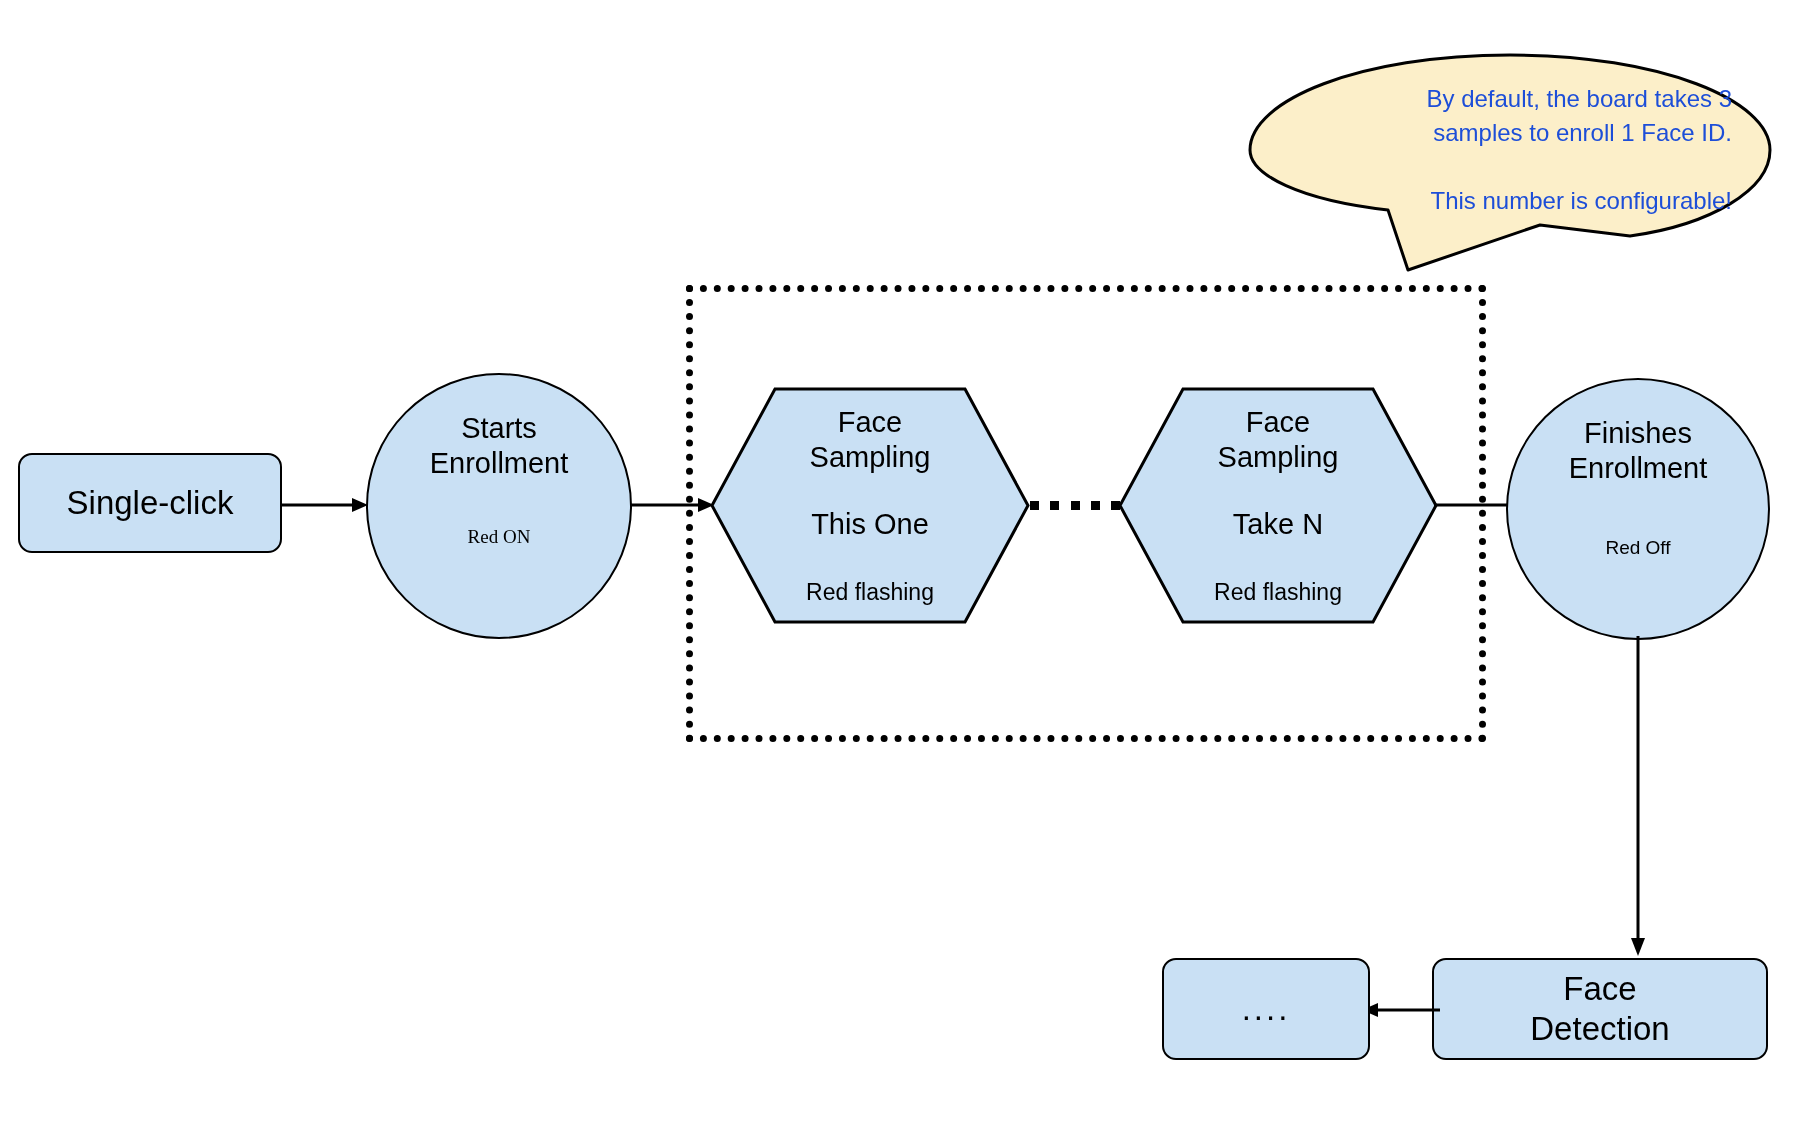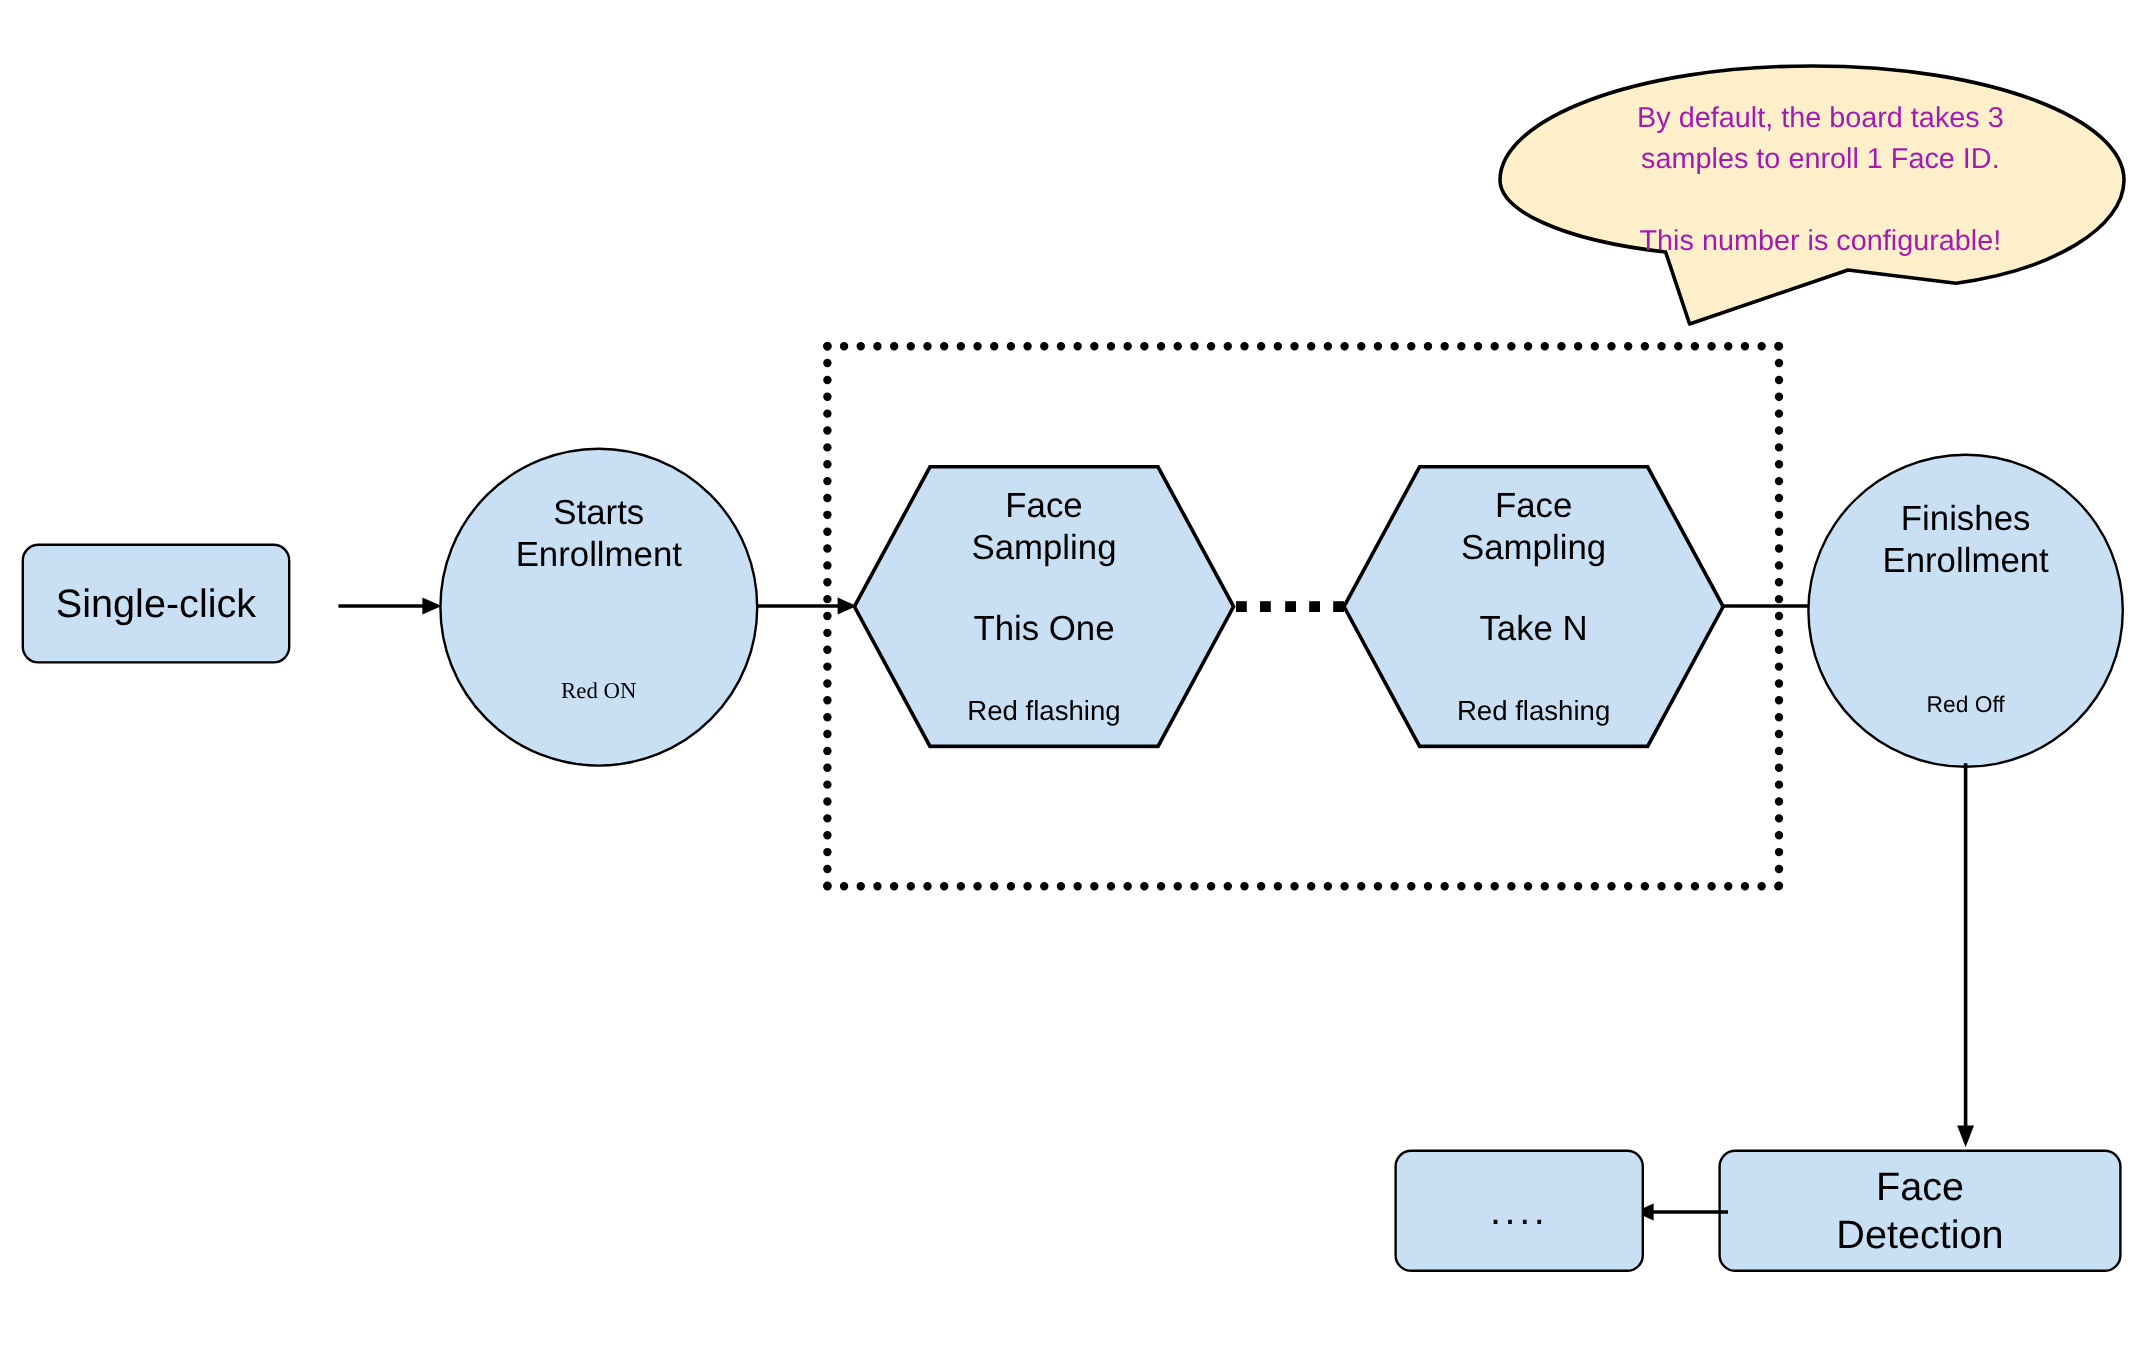--- a/index.html
+++ b/index.html
@@ -41,21 +41,20 @@
   }
   
   .circle {
     background: #c9e0f4;
     border: 2px solid #000000;
     border-radius: 50%;
     display: flex;
     flex-direction: column;
     align-items: center;
     text-align: center;
-    gap: 40px;
   }
   .circle .main {
     font-size: 29px;
     line-height: 1.22;
     white-space: pre-line;
   }
   .circle .sub {
     font-size: 19px;
     line-height: 1.2;
   }
@@ -126,32 +125,32 @@
     position: absolute;
     left: 0;
     top: 0;
     display: block;
   }
   .callout .ctext {
     position: absolute;
     font-size: 24px;
     line-height: 1.42;
     white-space: pre-line;
-    text-align: center;
-    color: #a21caf;
+    text-align: right;
+    color: #1d4ed8;
   }
 </style>
 </head>
 <body>
 
 <div id="canvas">
 
   <div class="dotted-box" style="left:686px; top:285px; width:786px; height:443px;"></div>
 
-  <div class="node rrect" style="left:18px; top:453px; width:224px; height:100px;">
+  <div class="node rrect" style="left:18px; top:453px; width:264px; height:100px;">
     <div class="lbl">Single-click</div>
   </div>
 
   <svg class="conn" style="left:282px; top:480px; width:90px; height:50px;" viewBox="0 0 90 50">
     <line x1="0" y1="25" x2="74" y2="25" stroke="#000" stroke-width="3"></line>
     <polygon points="86,25 70,18 70,32" fill="#000"></polygon>
   </svg>
 
   <div class="node circle" style="left:366px; top:373px; width:266px; height:266px; padding-top:36px;">
     <div class="main">Starts

